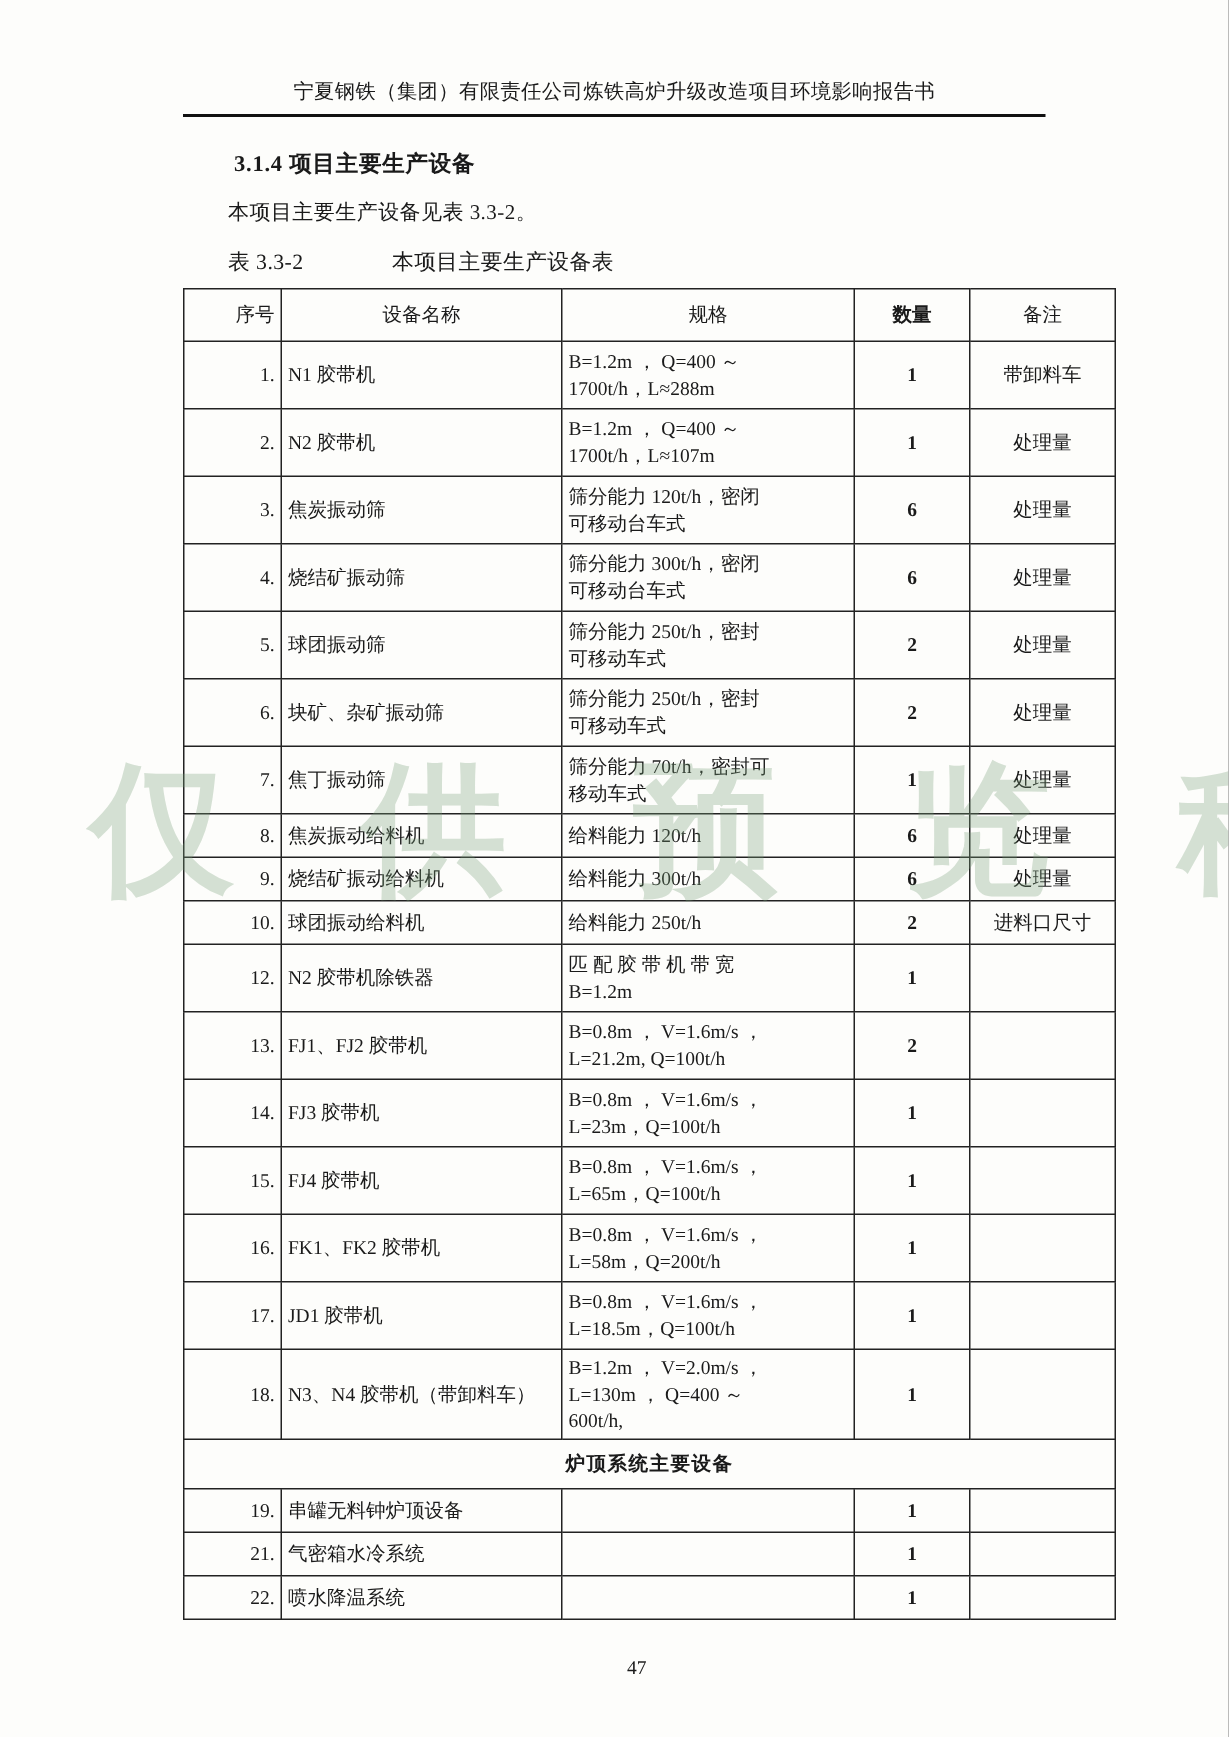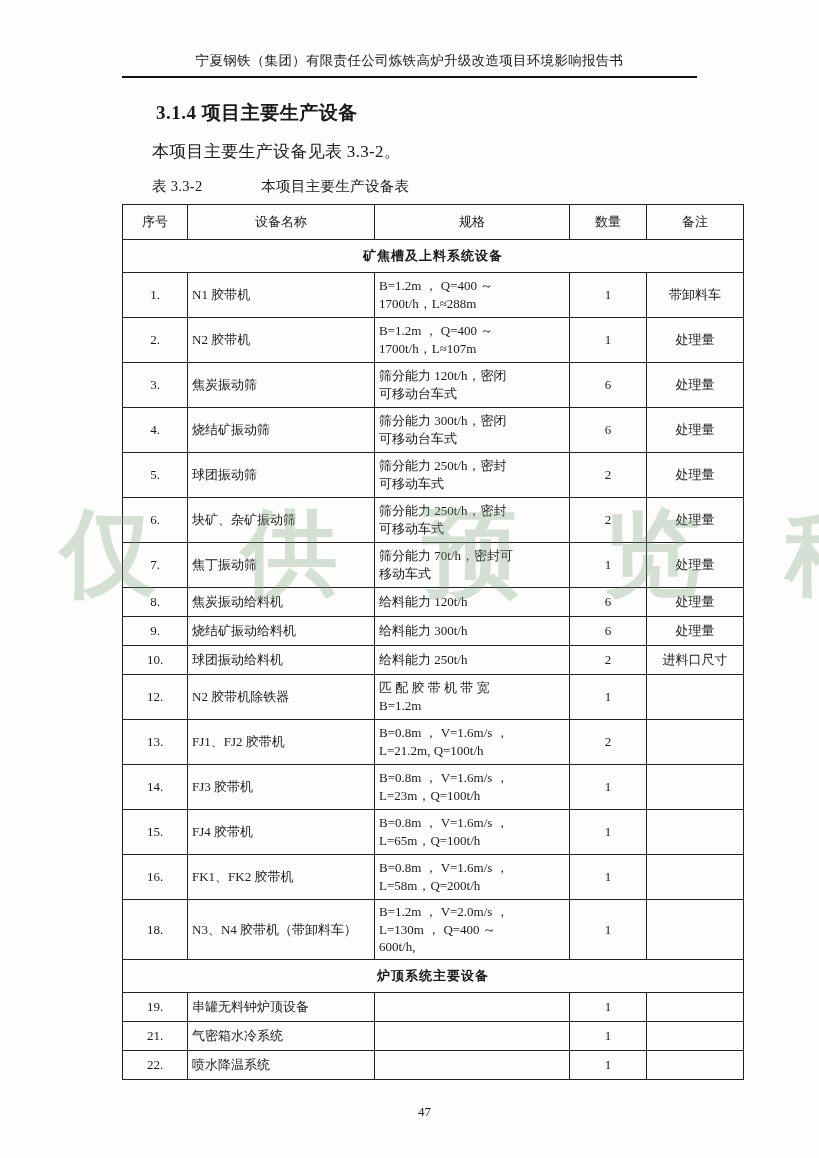--- a/index.html
+++ b/index.html
@@ -35,27 +35,27 @@
     width: 575px;
     border-top: 2px solid #111;
   }
   .content {
     position: absolute;
     top: 92px;
     left: 122px;
     width: 578px;
   }
   .h3 {
-    font-size: 19px;
+    font-size: 15px;
     font-weight: bold;
     margin: 8px 0 0 34px;
     letter-spacing: 0.5px;
   }
   .para {
-    font-size: 17px;
+    font-size: 14px;
     margin: 14px 0 0 30px;
     letter-spacing: 0.3px;
   }
   .tbl-caption {
     font-size: 14.5px;
     margin: 14px 0 8px 30px;
     letter-spacing: 0.3px;
     white-space: pre;
   }
   table.equip {
@@ -65,24 +65,24 @@
     table-layout: fixed;
   }
   table.equip td, table.equip th {
     border: 1px solid #222;
     font-size: 13px;
     font-family: "Liberation Serif", "DejaVu Serif", serif;
     padding: 3px 4px;
     vertical-align: middle;
     line-height: 1.35;
   }
-  .col-no { width: 56px; text-align: center; }
+  .col-no { width: 56px; text-align: right; }
   .col-name { width: 178px; }
   .col-spec { width: 186px; }
-  .col-qty { width: 68px; text-align: center; }
+  .col-qty { width: 68px; text-align: center; font-weight: bold; }
   .col-rem { width: 88px; text-align: center; }
   thead td {
     text-align: center;
     font-weight: normal;
     height: 28px;
   }
   .section-row td {
     text-align: center;
     font-weight: bold;
     height: 26px;
@@ -135,23 +135,20 @@
       <thead>
         <tr>
           <td class="col-no">序号</td>
           <td class="col-name">设备名称</td>
           <td class="col-spec">规格</td>
           <td class="col-qty">数量</td>
           <td class="col-rem">备注</td>
         </tr>
       </thead>
       <tbody id="tbody">
-          <tr class="section-row">
-            <td colspan="5">矿焦槽及上料系统设备</td>
-          </tr>
           <tr class="row-tall">
             <td class="col-no">1.</td>
             <td class="col-name name-cell">N1 胶带机</td>
             <td class="col-spec spec-cell nowrap-spec">B=1.2m ，  Q=400 ～
 1700t/h，L≈288m</td>
             <td class="col-qty">1</td>
             <td class="col-rem">带卸料车</td>
           </tr>
           <tr class="row-tall">
             <td class="col-no">2.</td>
@@ -256,20 +253,28 @@
           </tr>
           <tr class="row-tall">
             <td class="col-no">16.</td>
             <td class="col-name name-cell">FK1、FK2 胶带机</td>
             <td class="col-spec spec-cell nowrap-spec">B=0.8m ，  V=1.6m/s ，
 L=58m，Q=200t/h</td>
             <td class="col-qty">1</td>
             <td class="col-rem"></td>
           </tr>
           <tr class="row-tall">
+            <td class="col-no">17.</td>
+            <td class="col-name name-cell">JD1 胶带机</td>
+            <td class="col-spec spec-cell nowrap-spec">B=0.8m ，  V=1.6m/s ，
+L=18.5m，Q=100t/h</td>
+            <td class="col-qty">1</td>
+            <td class="col-rem"></td>
+          </tr>
+          <tr class="row-tall">
             <td class="col-no">18.</td>
             <td class="col-name name-cell">N3、N4 胶带机（带卸料车）</td>
             <td class="col-spec spec-cell nowrap-spec">B=1.2m ，  V=2.0m/s ，
 L=130m ，  Q=400 ～
 600t/h,</td>
             <td class="col-qty">1</td>
             <td class="col-rem"></td>
           </tr>
           <tr class="section-row">
             <td colspan="5">炉顶系统主要设备</td>

